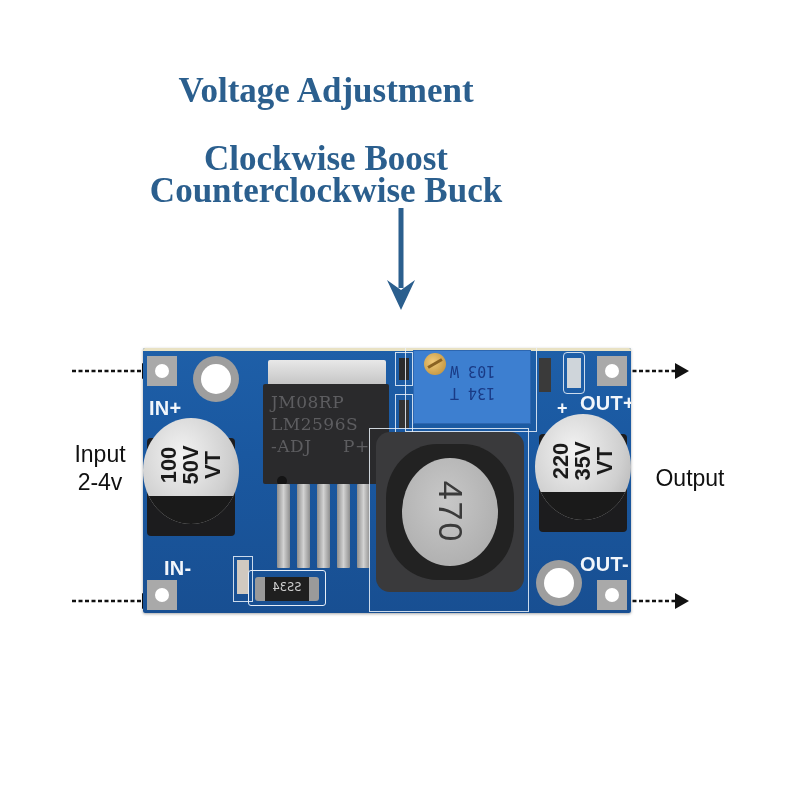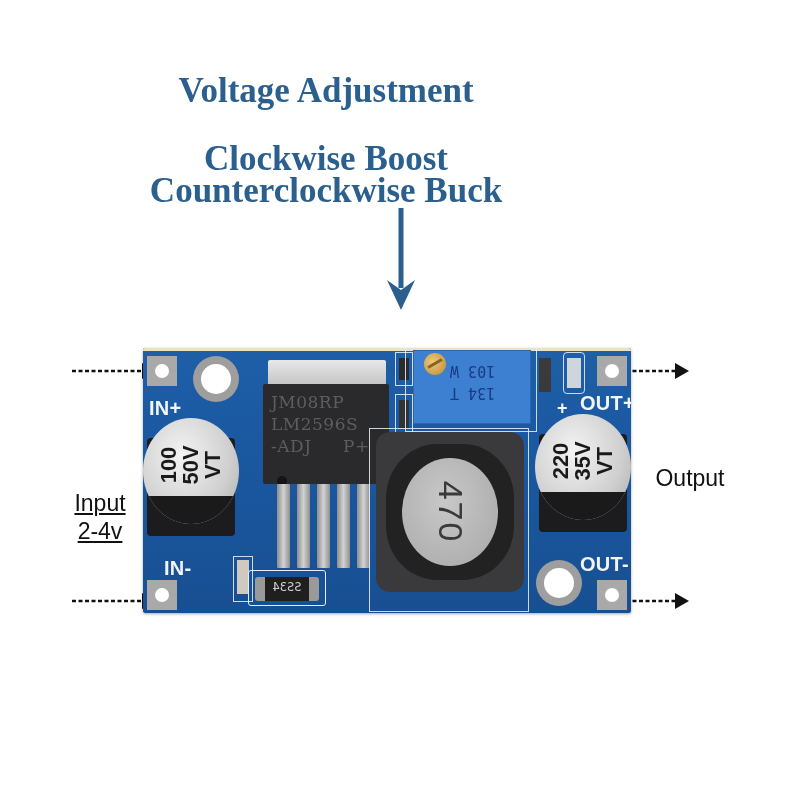--- a/index.html
+++ b/index.html
@@ -8,21 +8,21 @@
 
   .heading { position: absolute; left: 0; width: 636px; text-align: center; color: #2b5f8e;
     font-family: Liberation Serif, serif; font-weight: bold; font-size: 35px; line-height: 44px; padding-left: 16px; }
   .heading.l1 { top: 69px; }
   .heading.l2 { top: 113px; margin-top: 24px; }
   .heading.l3 { top: 169px; }
 
   .main-arrow { position: absolute; left: 381px; top: 208px; width: 40px; height: 104px; }
 
   .side-label { position: absolute; color: #111; font-size: 23px; line-height: 28px; text-align: center; }
-  .side-label.in { left: 55px; top: 489px; width: 90px; text-decoration: underline; }
+  .side-label.in { left: 55px; top: 440px; width: 90px; }
   .side-label.out { left: 630px; top: 464px; width: 120px; }
 
   .dash-arrow { position: absolute; width: 100px; height: 20px; }
 
   .pcb { position: absolute; left: 143px; top: 348px; width: 488px; height: 265px;
     background: linear-gradient(180deg, #1e5fa8 0%, #1a58a0 40%, #184f92 100%);
     border-radius: 2px; box-shadow: 0 1px 3px rgba(0,0,0,0.35); overflow: hidden; }
   .pcb::before { content: ""; position: absolute; left: 0; top: 0; right: 0; height: 3px; background: #e9e2c4; }
 
   .pad-square { position: absolute; width: 30px; height: 30px; background: #a9a9a9; }

